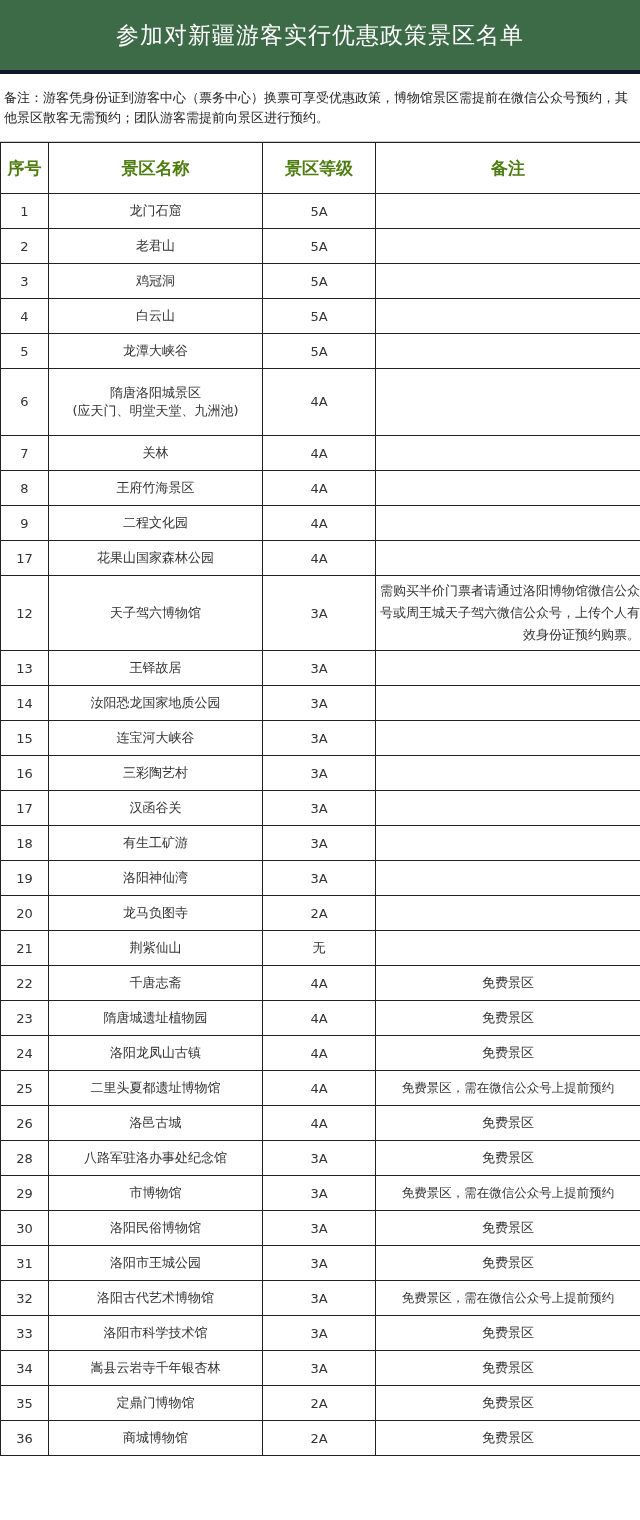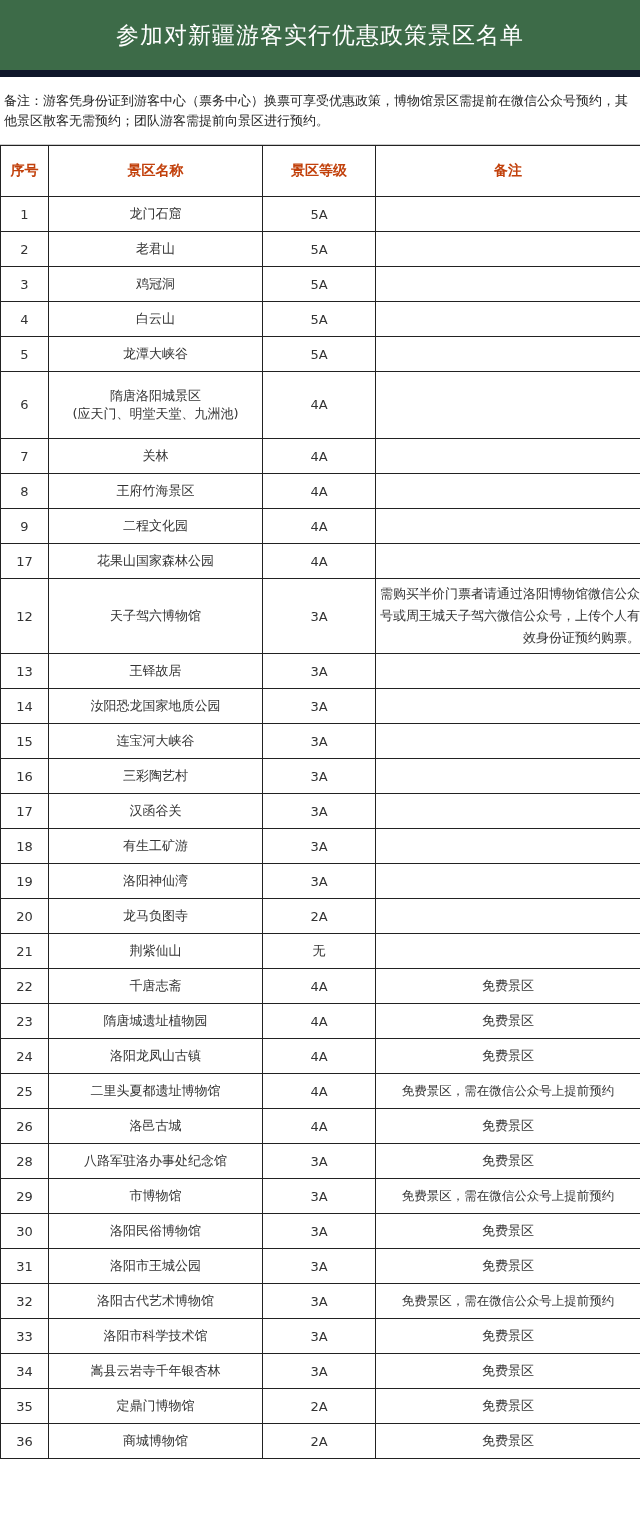--- a/index.html
+++ b/index.html
@@ -2,30 +2,30 @@
 <html><head>
 <meta charset="utf-8">
 <style>
   html, body { margin: 0; padding: 0; background: #ffffff; }
   body { width: 640px; height: 1520px; overflow: hidden; font-family: "DejaVu Sans", "Liberation Sans", sans-serif; color: #222; }
   .title-bar {
     height: 70px; background: #3d6b48; color: #ffffff;
     display: flex; align-items: center; justify-content: center;
     font-family: "DejaVu Serif", "Liberation Serif", serif;
     font-size: 23px; letter-spacing: 1px;
-    border-bottom: 7px solid #0f172a;
+    border-bottom: 4px solid #0f172a;
   }
   .note {
     height: 68px; box-sizing: border-box; padding: 14px 4px 0 4px;
     font-size: 13px; line-height: 20px; color: #222;
     border-bottom: 1px solid #ccc;
   }
   table { border-collapse: collapse; width: 640px; table-layout: fixed; }
   td, th { border: 1px solid #222; text-align: center; vertical-align: middle; padding: 0; font-size: 13px; color: #333; }
-  th { font-weight: bold; font-size: 14px; color: #c2410c; height: 50px; }
+  th { font-weight: bold; font-size: 17px; color: #4d7c0f; height: 50px; }
   td { height: 34px; }
   td.tall { height: 66px; line-height: 18px; }
   td.tall3 { height: 74px; }
   td.remark-long { text-align: right; padding-left: 2px; font-size: 13px; line-height: 22px; }
   col.c1 { width: 48px; } col.c2 { width: 214px; } col.c3 { width: 113px; } col.c4 { width: 265px; }
   td.remark-wide { font-size: 12.5px; white-space: nowrap; }
 </style>
 </head>
 <body>
 

